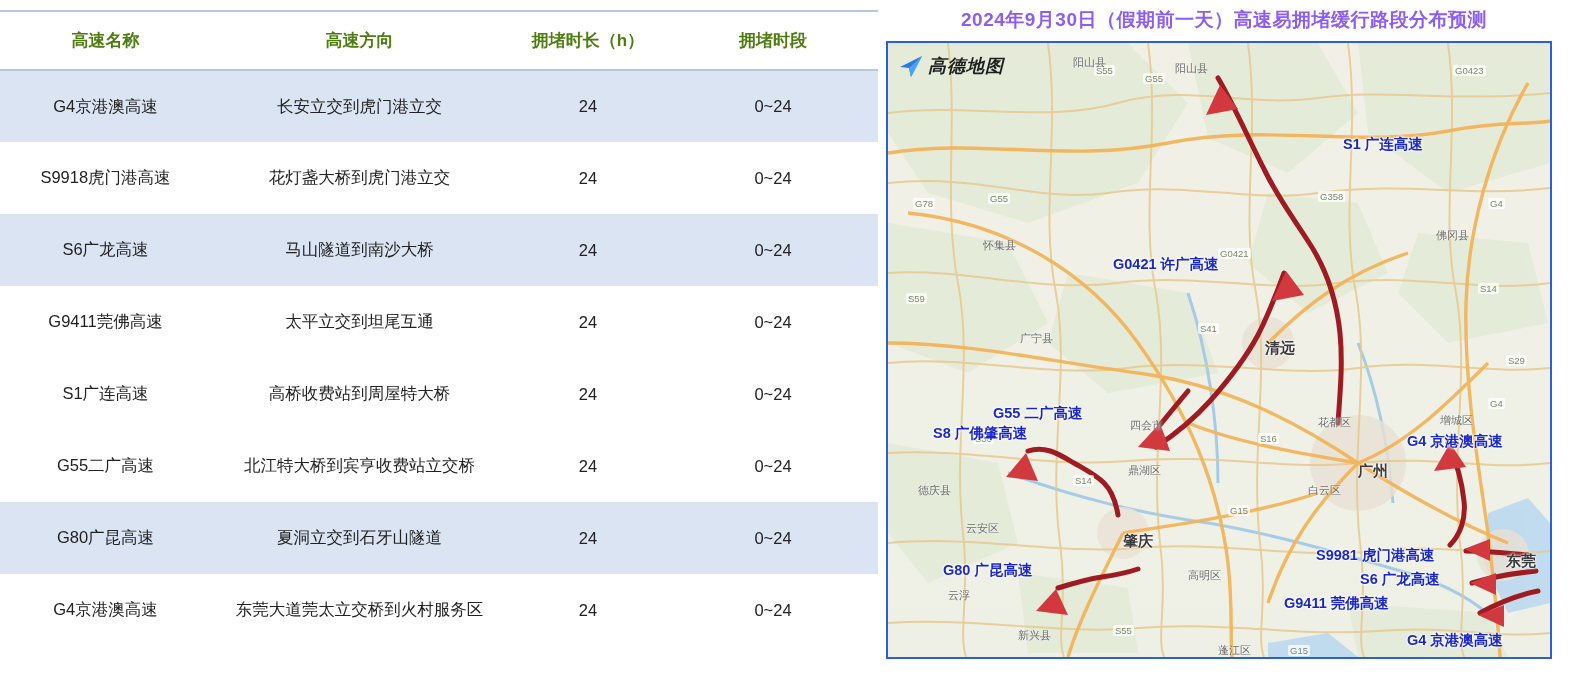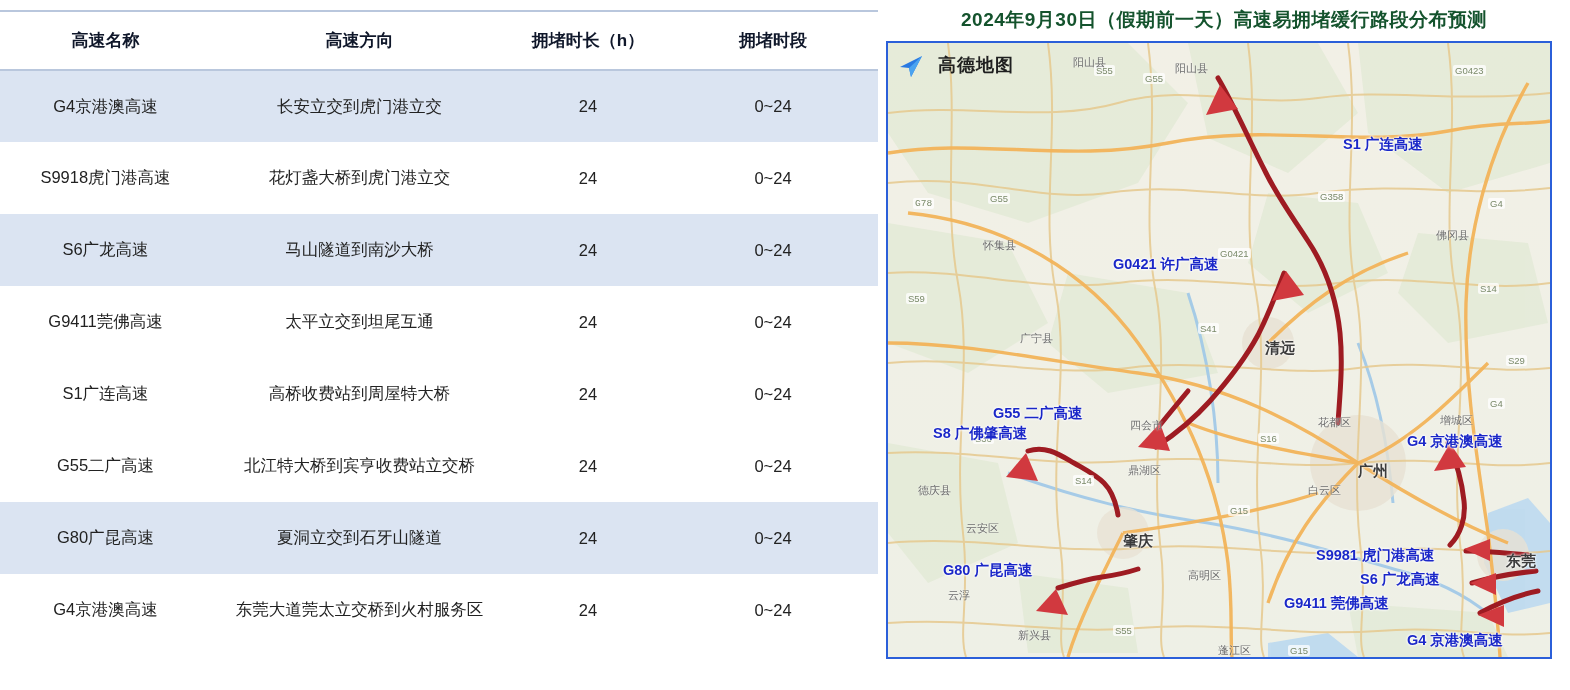--- a/index.html
+++ b/index.html
@@ -37,21 +37,21 @@
     width: 878px;
   }
   table.forecast {
     border-collapse: collapse;
     width: 878px;
     table-layout: fixed;
   }
   table.forecast th {
     font-size: 17px;
     font-weight: bold;
-    color: #0f172a;
+    color: #4d7c0f;
     height: 59px;
     text-align: center;
     border-top: 2px solid #b9c7dd;
     border-bottom: 2px solid #b9c7dd;
     background: #ffffff;
   }
   table.forecast td {
     font-size: 16.5px;
     color: #222;
     height: 72px;
@@ -70,21 +70,21 @@
   .right-panel {
     width: 692px;
     height: 690px;
     position: relative;
     background: #ffffff;
   }
   .right-title {
     text-align: center;
     font-size: 19px;
     font-weight: bold;
-    color: #14532d;
+    color: #8b5cf6;
     padding-top: 7px;
     letter-spacing: 0.5px;
   }
   .map-frame {
     position: absolute;
     left: 8px;
     top: 41px;
     width: 666px;
     height: 618px;
     border: 2px solid #2b5fd9;
@@ -96,22 +96,24 @@
     left: 0; top: 0;
     width: 662px; height: 614px;
   }
   .map-canvas svg { display: block; }
 
   
   .amap-logo {
     position: absolute;
     left: 10px; top: 10px;
     display: flex;
-    gap: 14px;
+    align-items: center;
+    gap: 4px;
     z-index: 40;
+    font-style: italic;
   }
   .amap-logo .mark {
     width: 26px; height: 26px;
   }
   .amap-logo .txt {
     font-size: 18px;
     font-weight: bold;
     color: #1f1f1f;
     letter-spacing: 1px;
   }
@@ -342,21 +344,21 @@
             <polygon points="2,14 24,3 13,24 11,15" fill="#2a7ae2"></polygon>
             <polygon points="13,24 11,15 24,3" fill="#4aa3f0"></polygon>
           </svg>
         </span>
         <span class="txt">高德地图</span>
       </div>
 
       <div class="road-tag" style="left:565px; top:22px;">G0423</div>
       <div class="road-tag" style="left:255px; top:30px;">G55</div>
       <div class="road-tag" style="left:206px; top:22px;">S55</div>
-      <div class="road-tag" style="left:25px;  top:155px;font-family:Liberation Mono, monospace;">G78</div>
+      <div class="road-tag" style="left:25px;  top:155px;">G78</div>
       <div class="road-tag" style="left:100px; top:150px;">G55</div>
       <div class="road-tag" style="left:430px; top:148px;">G358</div>
       <div class="road-tag" style="left:600px; top:155px;">G4</div>
       <div class="road-tag" style="left:330px; top:205px;">G0421</div>
       <div class="road-tag" style="left:590px; top:240px;">S14</div>
       <div class="road-tag" style="left:18px;  top:250px;">S59</div>
       <div class="road-tag" style="left:310px; top:280px;">S41</div>
       <div class="road-tag" style="left:618px; top:312px;">S29</div>
       <div class="road-tag" style="left:600px; top:355px;">G4</div>
       <div class="road-tag" style="left:85px;  top:390px;">S36</div>

